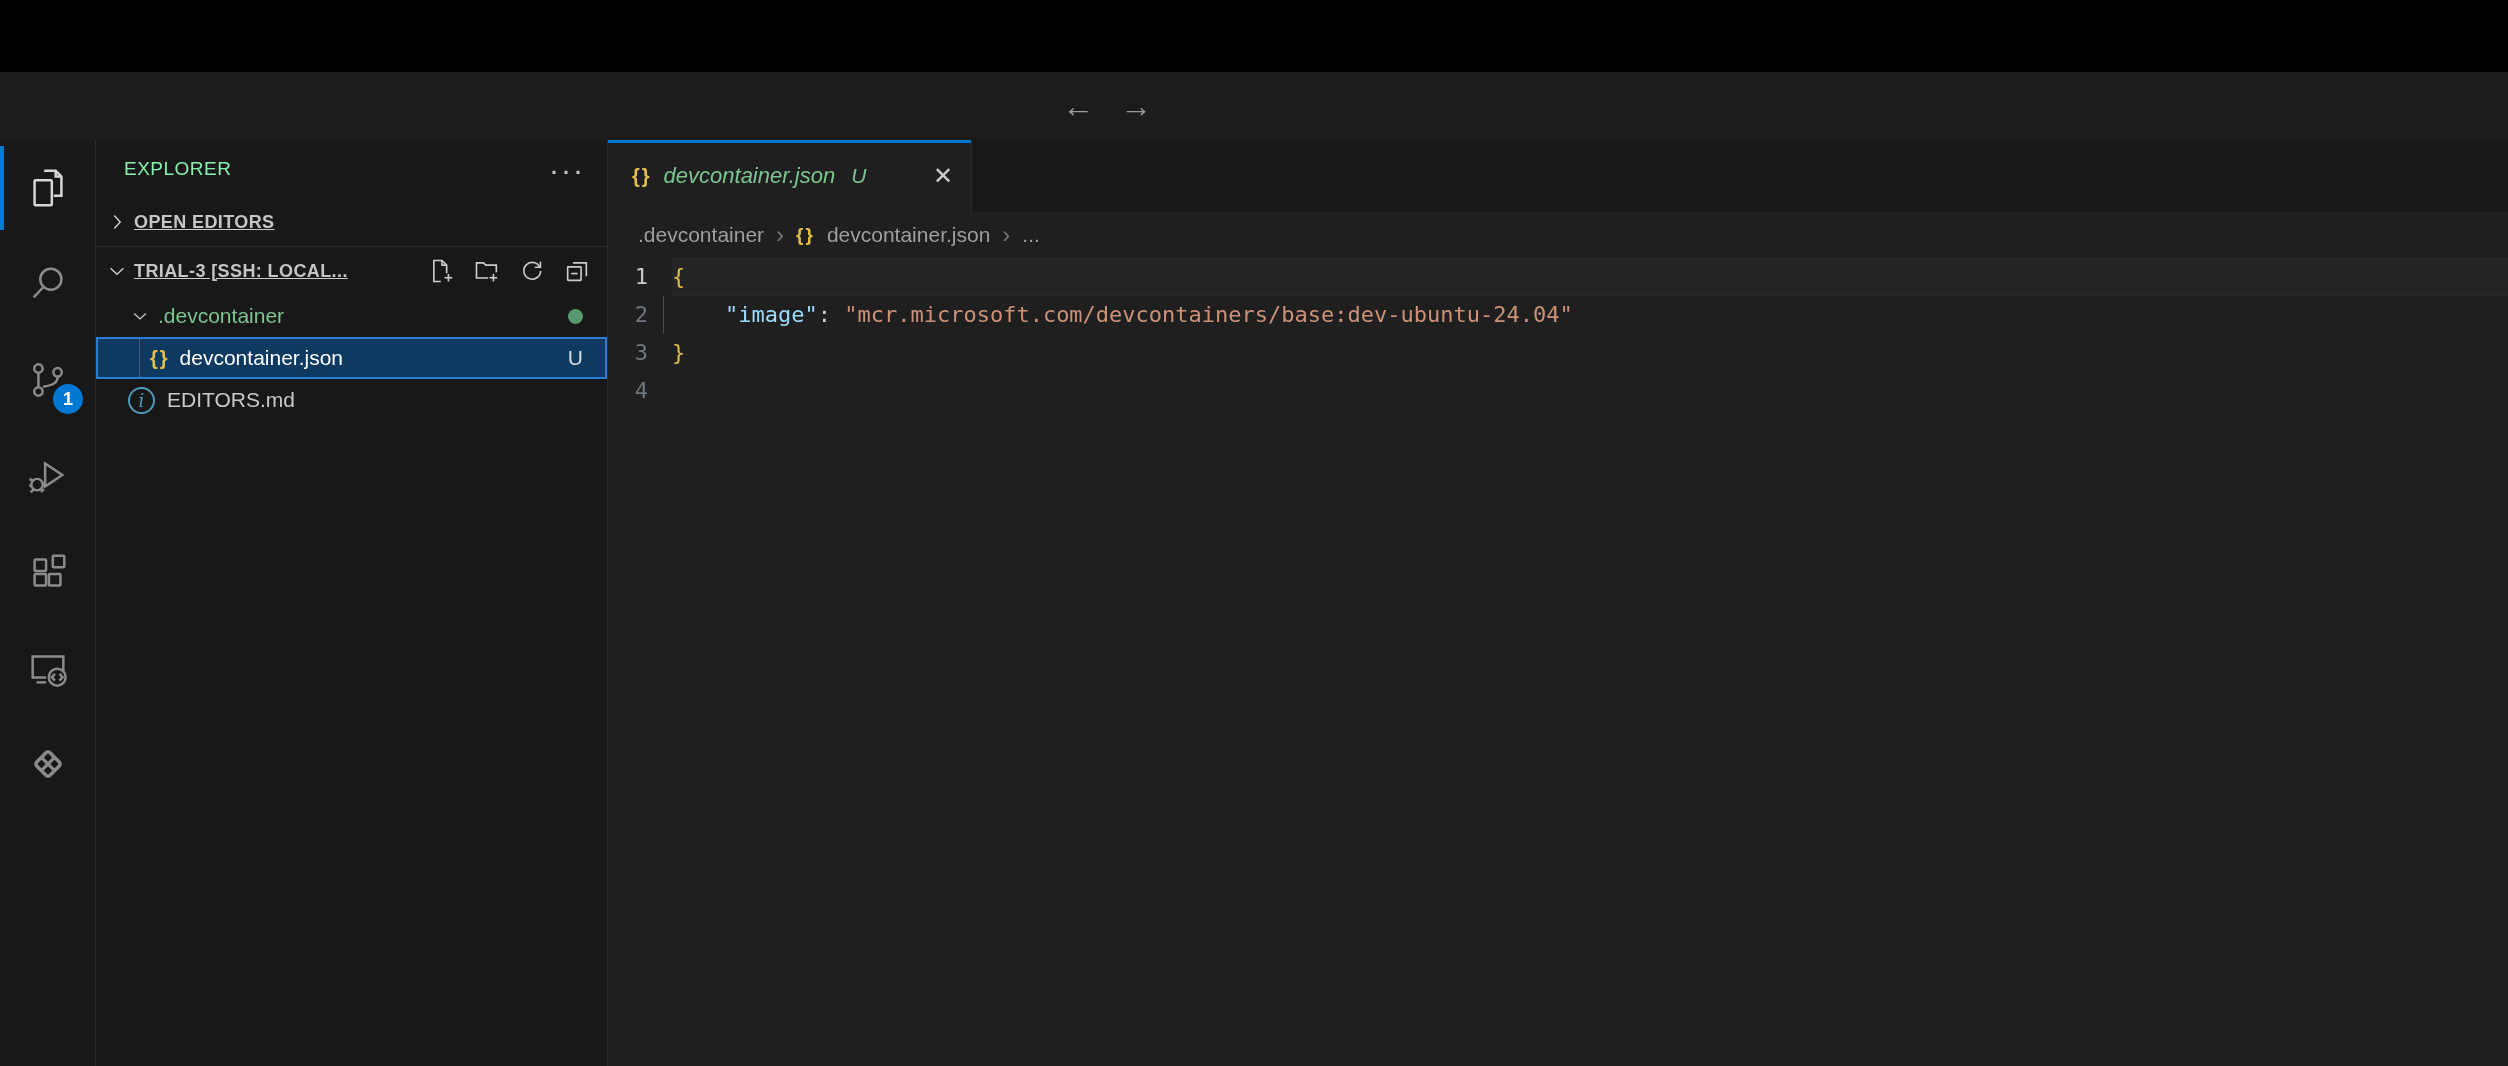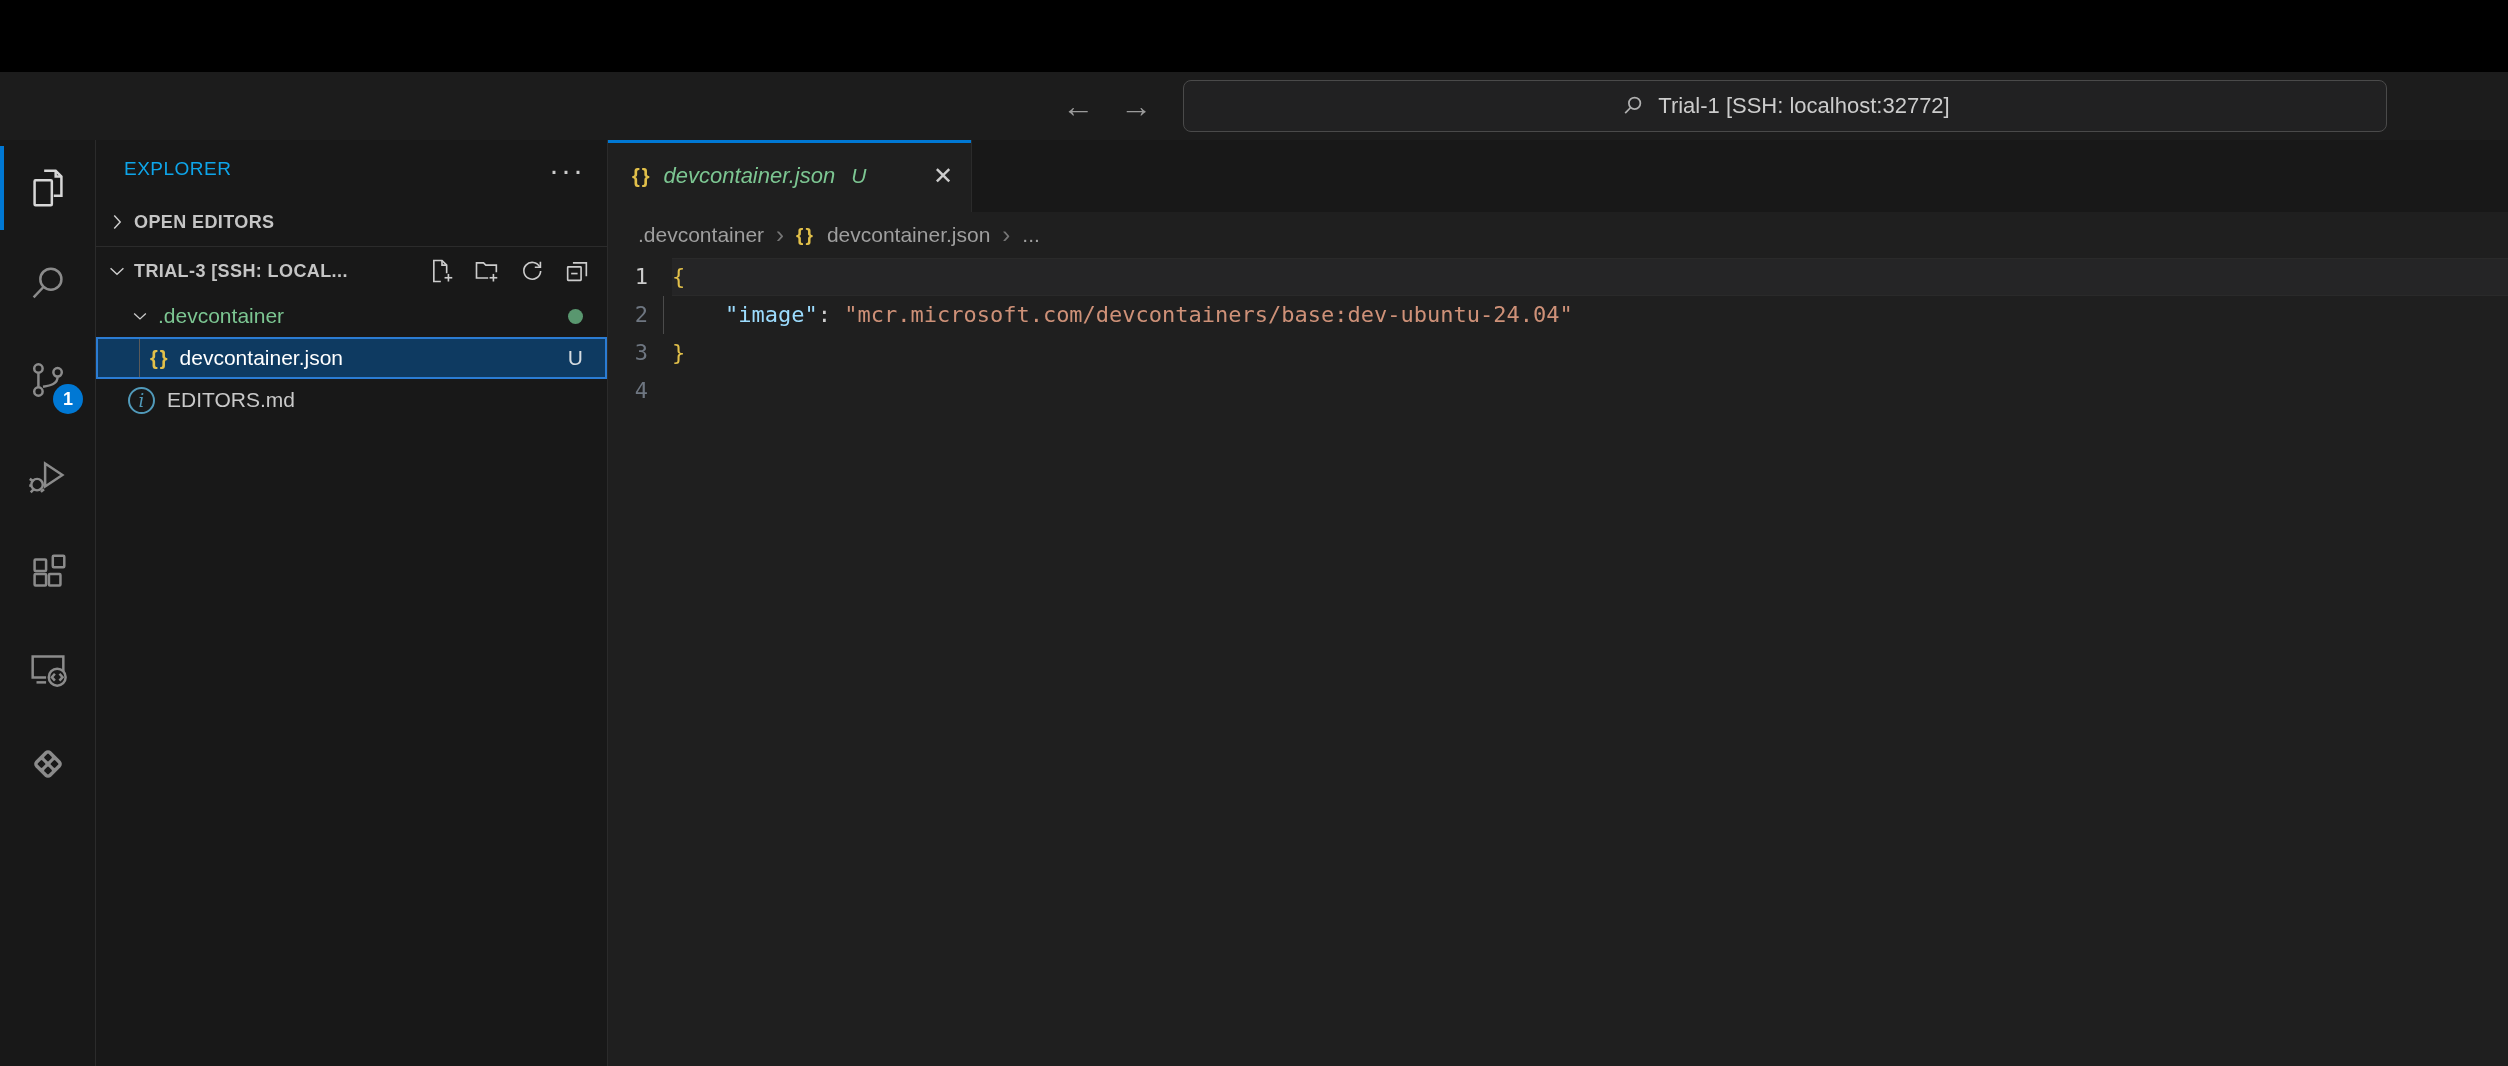--- a/index.html
+++ b/index.html
@@ -27,23 +27,23 @@
   .ab-item.active::before { content: ""; position: absolute; left: 0; top: 6px; bottom: 6px; width: 4px; background: #0078d4; }
   .ab-badge { position: absolute; right: 12px; bottom: 14px; min-width: 30px; height: 30px; border-radius: 15px;
     background: #0078d4; color: #ffffff; font-size: 18px; font-weight: bold;
     display: flex; align-items: center; justify-content: center; }
   .ab-item svg .fillgray { fill: #8b8b8b; stroke: none; }
   .ab-item svg .fillbg  { fill: #181818; stroke: none; }
 
   
   .sidebar { width: 512px; background: #181818; border-right: 1px solid #2b2b2b; display: flex; flex-direction: column; color: #cccccc; }
   .sb-title { height: 58px; display: flex; align-items: center; padding: 0 22px 0 28px; }
-  .sb-title-label { font-size: 19px; letter-spacing: 0.5px; color: #0ea5e9; }
+  .sb-title-label { font-size: 19px; letter-spacing: 0.5px; color: #86efac; }
   .sb-title-more { margin-left: auto; font-size: 30px; color: #cccccc; letter-spacing: 2px; line-height: 0.5; cursor: default; }
-  .sb-section { height: 48px; display: flex; align-items: center; padding: 0 16px 0 10px; gap: 6px; }
+  .sb-section { height: 48px; display: flex; align-items: center; padding: 0 16px 0 10px; gap: 6px; text-decoration: underline; }
   .sb-section-label { font-size: 18px; font-weight: bold; letter-spacing: 0.4px; color: #c5c5c5;
     white-space: nowrap; overflow: hidden; }
   .sb-divider { height: 1px; background: #2b2b2b; }
   .sb-actions { margin-left: auto; display: flex; align-items: center; gap: 17px; }
   .sb-actions svg { width: 28px; height: 28px; stroke: #cccccc; fill: none; stroke-width: 1.4; }
   .chev { width: 22px; height: 22px; stroke: #cccccc; fill: none; stroke-width: 1.6; flex: none; }
 
   .tree { display: flex; flex-direction: column; }
   .tree-row { position: relative; height: 42px; display: flex; align-items: center; font-size: 21px; color: #cccccc; }
   .row-folder { padding-left: 34px; gap: 8px; }
@@ -90,27 +90,20 @@
 </head>
 <body>
 
 <div class="top-black"></div>
 
 <div class="titlebar">
   <div class="nav-arrows">
     <span class="nav-arrow">←</span>
     <span class="nav-arrow">→</span>
   </div>
-  <div class="command-center">
-    <svg width="26" height="26" viewBox="0 0 24 24" style="stroke:#b0b0b0;fill:none;stroke-width:1.6">
-      <circle cx="13.5" cy="9.5" r="5.3"></circle>
-        <line x1="9.6" y1="13.6" x2="4.8" y2="18.6"></line>
-    </svg>
-    <span>Trial-1 [SSH: localhost:32772]</span>
-  </div>
 </div>
 
 <div class="main">
 
   <div class="activitybar">
     <div class="ab-item active">
       <svg viewBox="0 0 24 24">
         <path d="M10 3h6l3 3v10h-4"></path>
           <path d="M16 3v3h3"></path>
         <rect x="5" y="8" width="9" height="13" rx="0.5"></rect>

